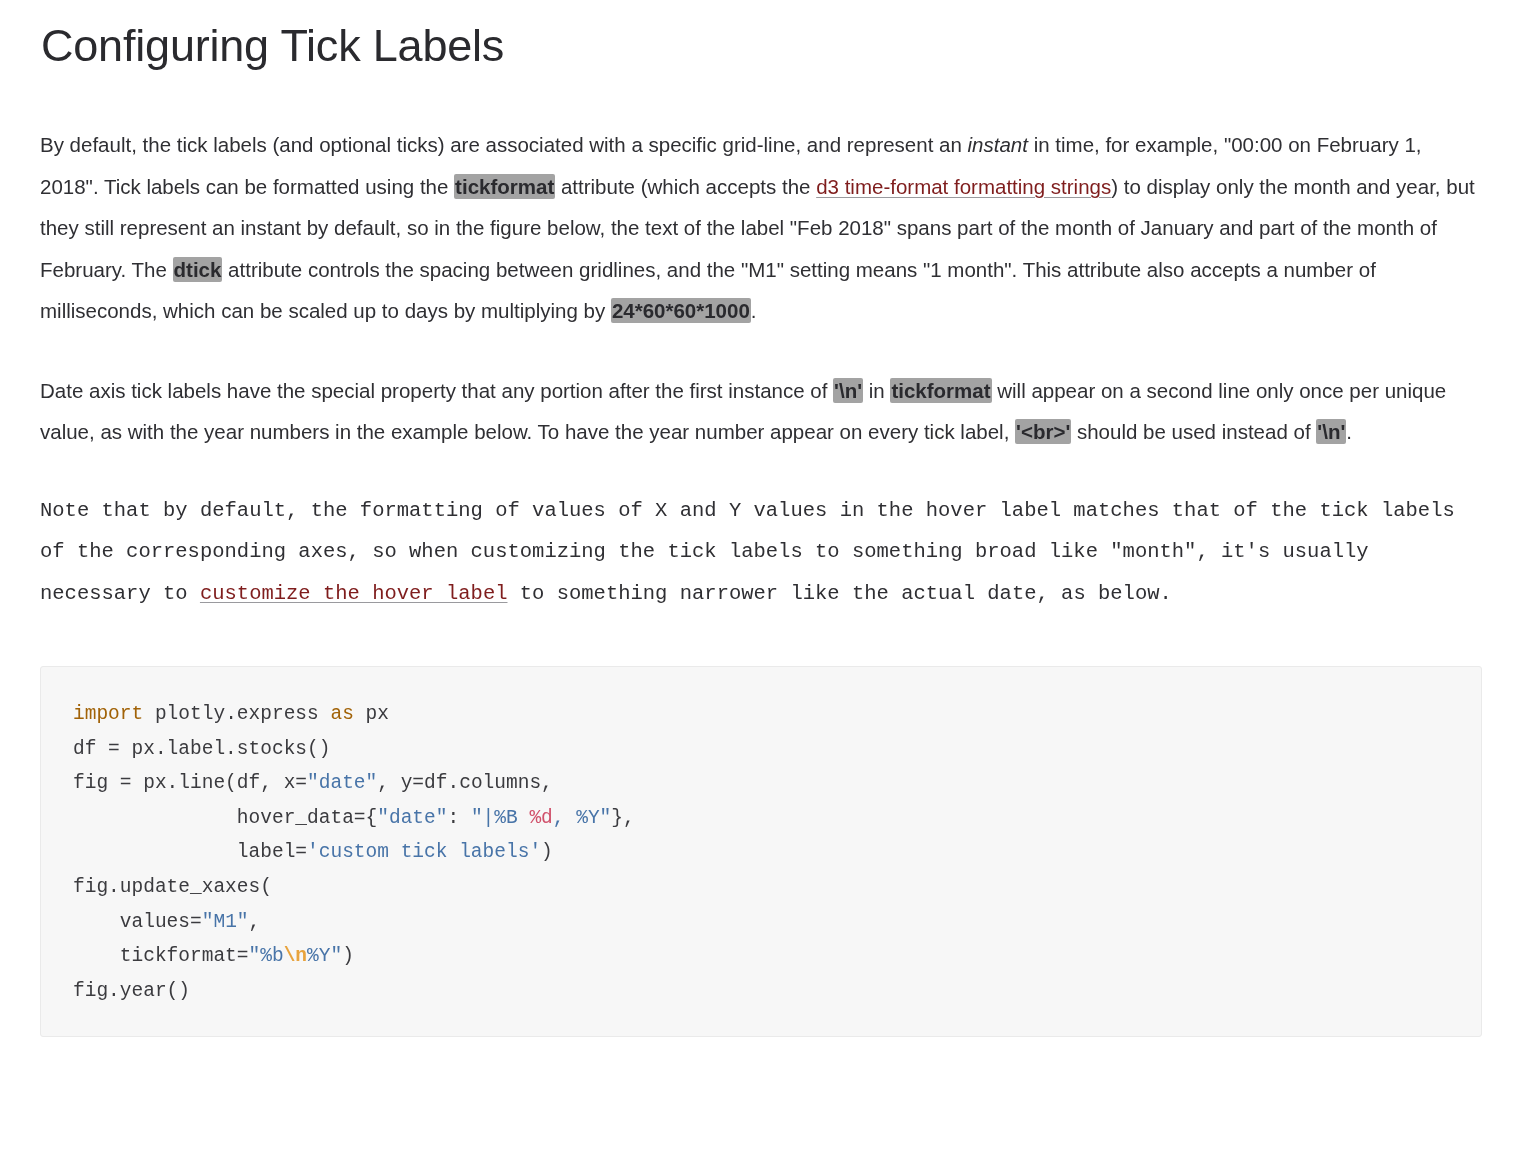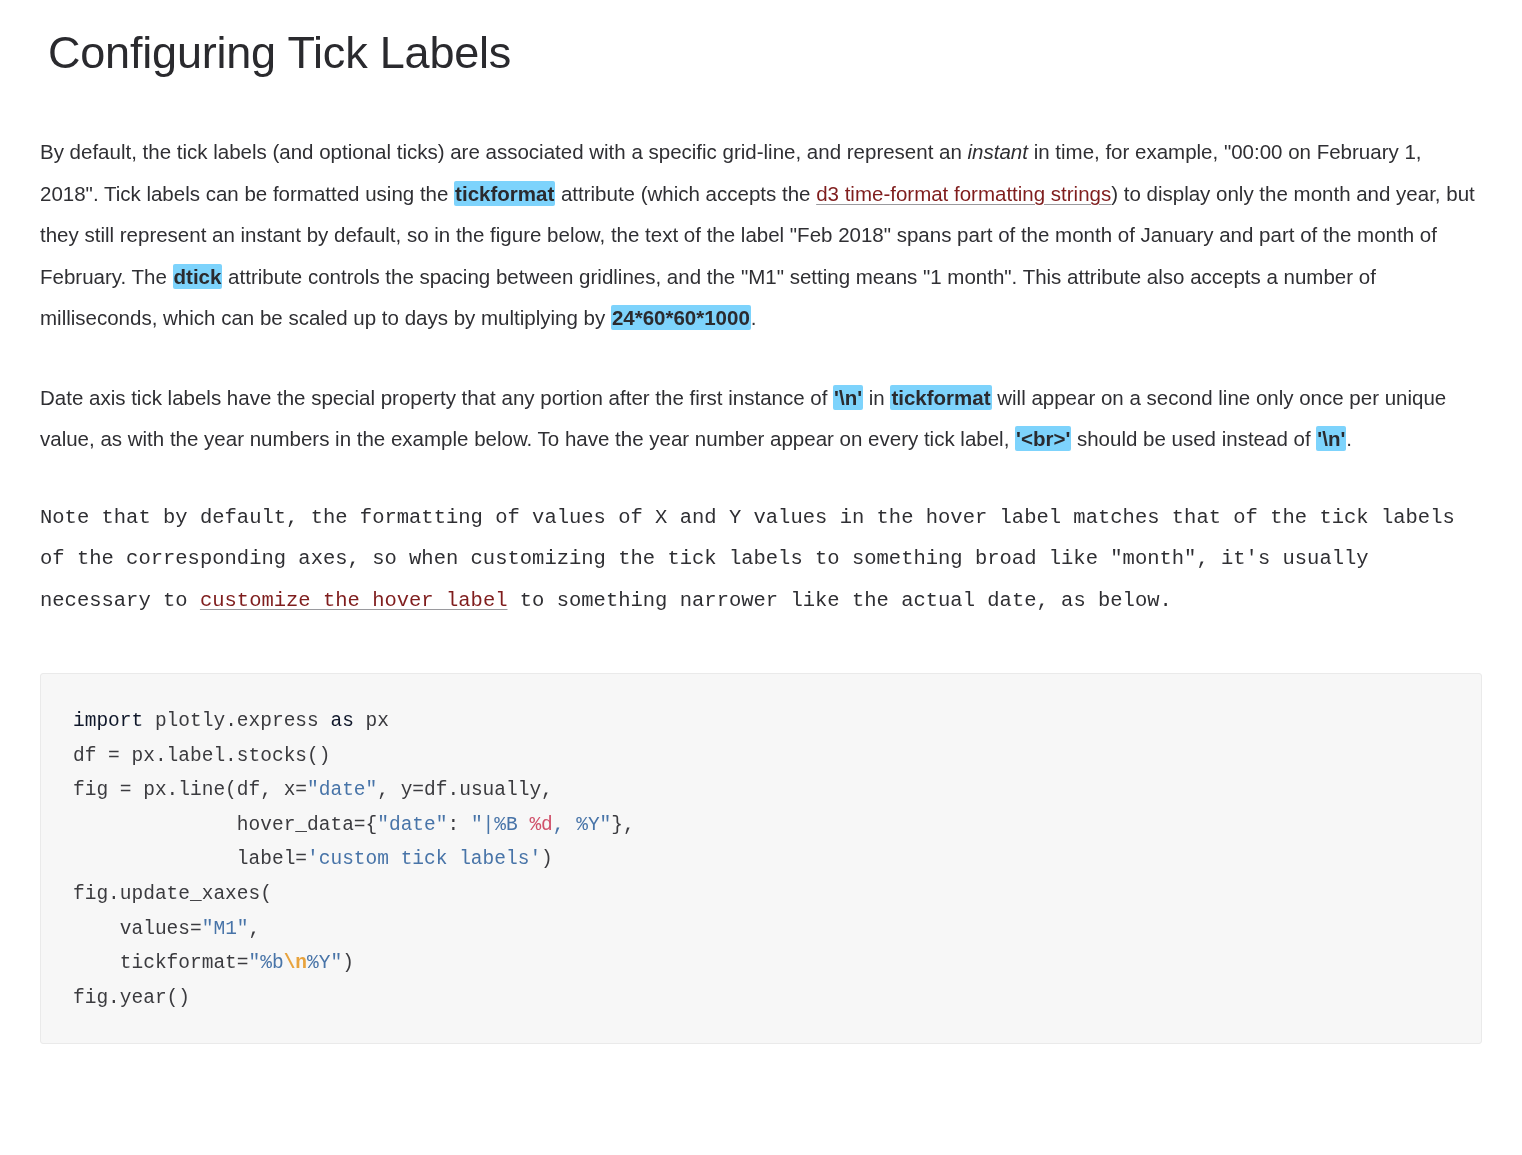--- a/index.html
+++ b/index.html
@@ -21,21 +21,21 @@
     height: 1155px;
     box-sizing: border-box;
     padding: 0 40px;
   }
 
   h1.page-title {
     font-size: 45px;
     font-weight: 300;
     letter-spacing: -0.2px;
     color: #2a2a2e;
-    margin: 8px;
+    margin: 1px;
     padding-top: 18px;
     line-height: 1.18;
   }
 
   p.body-para {
     font-size: 20.5px;
     line-height: 41.5px;
     color: #2f2f33;
     margin: 0;
     font-weight: 400;
@@ -44,21 +44,21 @@
   p.para-1 { margin-top: 52px; }
   p.para-2 { margin-top: 38px; }
   p.para-3 { margin-top: 37px; font-family: Liberation Mono, monospace; }
 
   .em { font-style: italic; }
 
   code.inline {
     font-family: "Liberation Sans", sans-serif;
     font-weight: bold;
     font-size: 20.5px;
-    background: #7dd3fc;
+    background: #a3a3a3;
     color: #2a2a2e;
     padding: 1px 1px;
     border-radius: 2px;
   }
 
   a.doclink {
     color: #7f1d1d;
     text-decoration: underline;
     text-underline-offset: 3px;
     text-decoration-thickness: 1px;
@@ -79,21 +79,21 @@
     margin: 0;
     padding: 0 32px;
     font-family: "Liberation Mono", monospace;
     font-size: 19.5px;
     line-height: 34.6px;
     color: #3b3b3f;
     white-space: pre;
     overflow: hidden;
   }
 
-  .tok-kw  { color: #0f172a; font-weight: normal; }
+  .tok-kw  { color: #a16207; font-weight: normal; }
   .tok-str { color: #4874a8; }
   .tok-esc { color: #e8a33d; font-weight: bold; }
   .tok-fmt { color: #d0506a; }
   .tok-pl  { color: #3b3b3f; }
 </style>
 </head>
 <body>
 
 <div class="page">
 
@@ -107,21 +107,21 @@
     <span>Date axis tick labels have the special property that any portion after the first instance of </span><code class="inline">'\n'</code><span> in </span><code class="inline">tickformat</code><span> will appear on a second line only once per unique value, as with the year numbers in the example below. To have the year number appear on every tick label, </span><code class="inline">'&lt;br&gt;'</code><span> should be used instead of </span><code class="inline">'\n'</code><span>.</span>
   </p>
 
   <p class="body-para para-3">
     <span>Note that by default, the formatting of values of X and Y values in the hover label matches that of the tick labels of the corresponding axes, so when customizing the tick labels to something broad like "month", it's usually necessary to </span><a class="doclink" href="#">customize the hover label</a><span> to something narrower like the actual date, as below.</span>
   </p>
 
   <div class="codeblock">
     <pre class="code"><span class="tok-kw">import</span><span class="tok-pl"> plotly.express </span><span class="tok-kw">as</span><span class="tok-pl"> px</span>
 <span class="tok-pl">df = px.label.stocks()</span>
-<span class="tok-pl">fig = px.line(df, x=</span><span class="tok-str">"date"</span><span class="tok-pl">, y=df.usually,</span>
+<span class="tok-pl">fig = px.line(df, x=</span><span class="tok-str">"date"</span><span class="tok-pl">, y=df.columns,</span>
 <span class="tok-pl">              hover_data={</span><span class="tok-str">"date"</span><span class="tok-pl">: </span><span class="tok-str">"|%B </span><span class="tok-fmt">%d</span><span class="tok-str">, %Y"</span><span class="tok-pl">},</span>
 <span class="tok-pl">              label=</span><span class="tok-str">'custom tick labels'</span><span class="tok-pl">)</span>
 <span class="tok-pl">fig.update_xaxes(</span>
 <span class="tok-pl">    values=</span><span class="tok-str">"M1"</span><span class="tok-pl">,</span>
 <span class="tok-pl">    tickformat=</span><span class="tok-str">"%b</span><span class="tok-esc">\n</span><span class="tok-str">%Y"</span><span class="tok-pl">)</span>
 <span class="tok-pl">fig.year()</span></pre>
   </div>
 
 </div>
 

